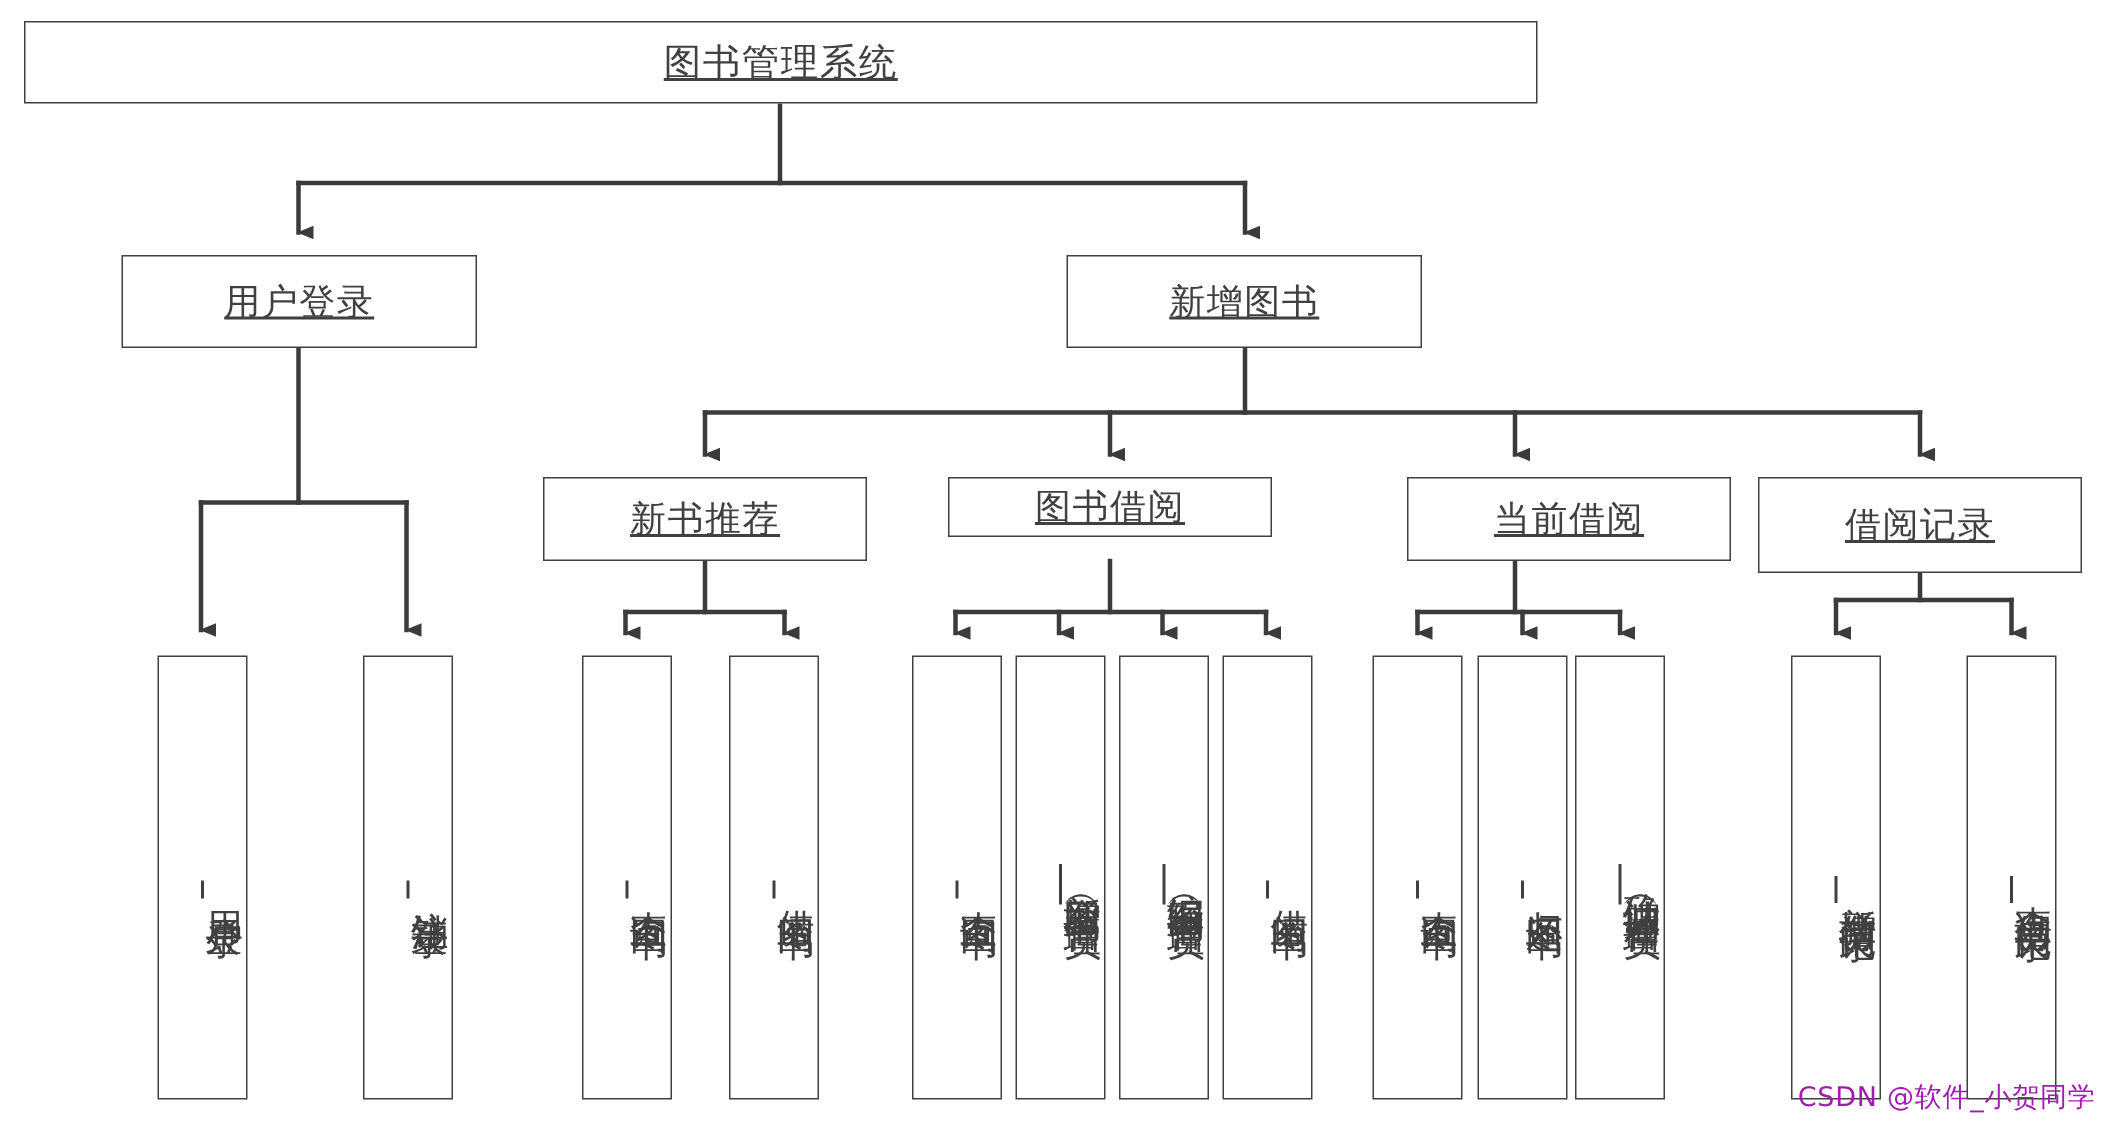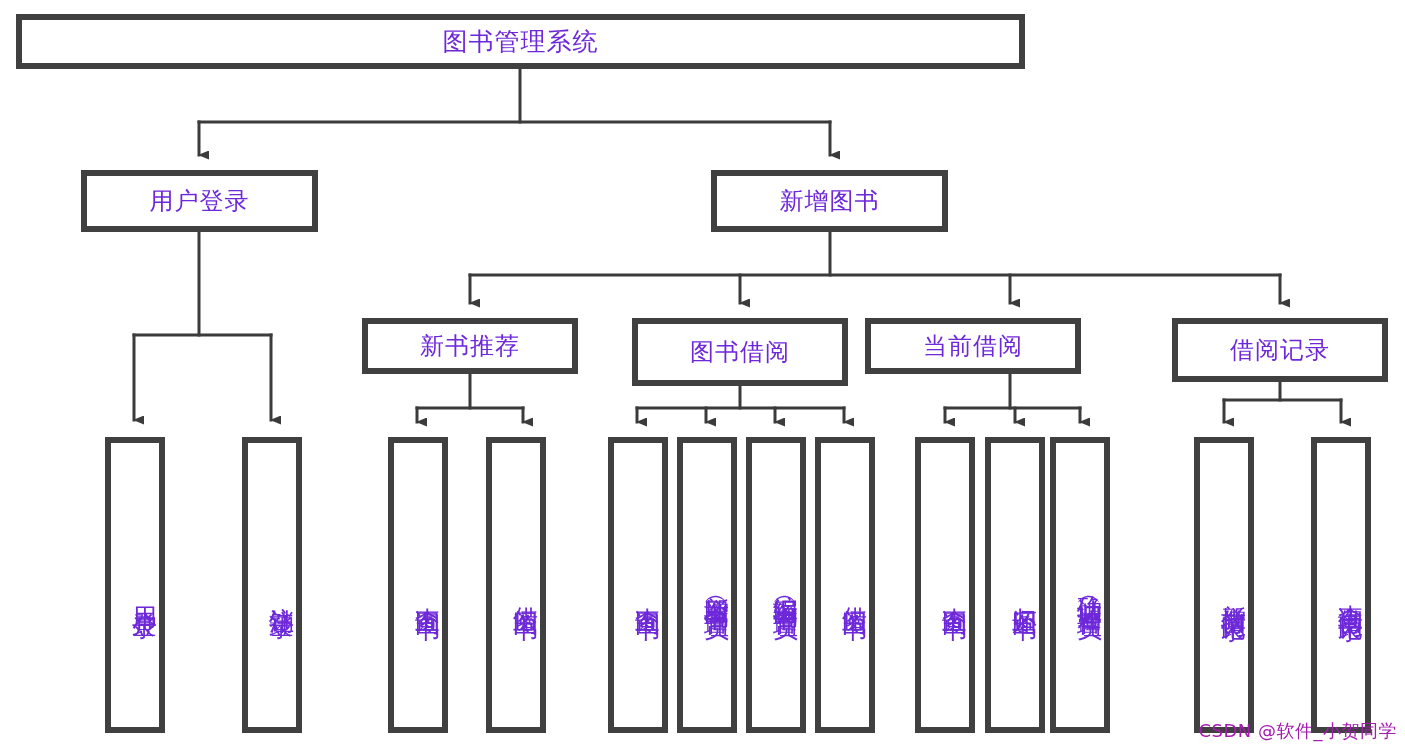--- a/index.html
+++ b/index.html
@@ -9,26 +9,27 @@
     background:#ffffff;
     font-family:"DejaVu Sans","Liberation Sans",sans-serif;
     overflow:hidden;
     position:relative;
   }
   #diagram{position:absolute;left:0;top:0;width:1405px;height:747px;}
   .node{
     position:absolute;
     box-sizing:border-box;
     background:#ffffff;
-    border:6px solid #404040;
+    border:1px solid #404040;
     display:flex;
     align-items:center;
     justify-content:center;
-    color:#6d28d9;
+    color:#404040;
     letter-spacing:1px;
+    text-decoration:underline;
   }
   .node.root{font-size:25px;}
   .node.lvl2{font-size:24px;}
   .node.lvl3{font-size:24px;}
   .node.leaf{
     writing-mode:vertical-rl;
     text-orientation:upright;
     align-items:flex-start;
     justify-content:center;
     padding-top:16px;
@@ -102,22 +103,22 @@
       <path d="M1341,400 L1341,422" marker-end="url(#arw)"></path>
     </g>
   </svg>
 
   <div class="node root" style="left:16px;top:14px;width:1009px;height:55px;">图书管理系统</div>
 
   <div class="node lvl2" style="left:81px;top:170px;width:237px;height:62px;">用户登录</div>
   <div class="node lvl2" style="left:711px;top:170px;width:237px;height:62px;">新增图书</div>
 
   <div class="node lvl3" style="left:362px;top:318px;width:216px;height:56px;text-align:center;">新书推荐</div>
-  <div class="node lvl3" style="left:632px;top:318px;width:216px;height:68px;">图书借阅</div>
-  <div class="node lvl3" style="left:865px;top:318px;width:216px;height:56px;">当前借阅</div>
+  <div class="node lvl3" style="left:632px;top:318px;width:216px;height:40px;">图书借阅</div>
+  <div class="node lvl3" style="left:938px;top:318px;width:216px;height:56px;">当前借阅</div>
   <div class="node lvl3" style="left:1172px;top:318px;width:216px;height:64px;">借阅记录</div>
 
   <div class="node leaf" style="left:105px;top:437px;width:60px;height:296px;">用户登录</div>
   <div class="node leaf" style="left:242px;top:437px;width:60px;height:296px;">注销登录</div>
 
   <div class="node leaf" style="left:388px;top:437px;width:60px;height:296px;">查询图书</div>
   <div class="node leaf" style="left:486px;top:437px;width:60px;height:296px;">借阅图书</div>
 
   <div class="node leaf" style="left:608px;top:437px;width:60px;height:296px;">查询图书</div>
   <div class="node leaf tall" style="left:677px;top:437px;width:60px;height:296px;">新增图书（管理员）</div>

